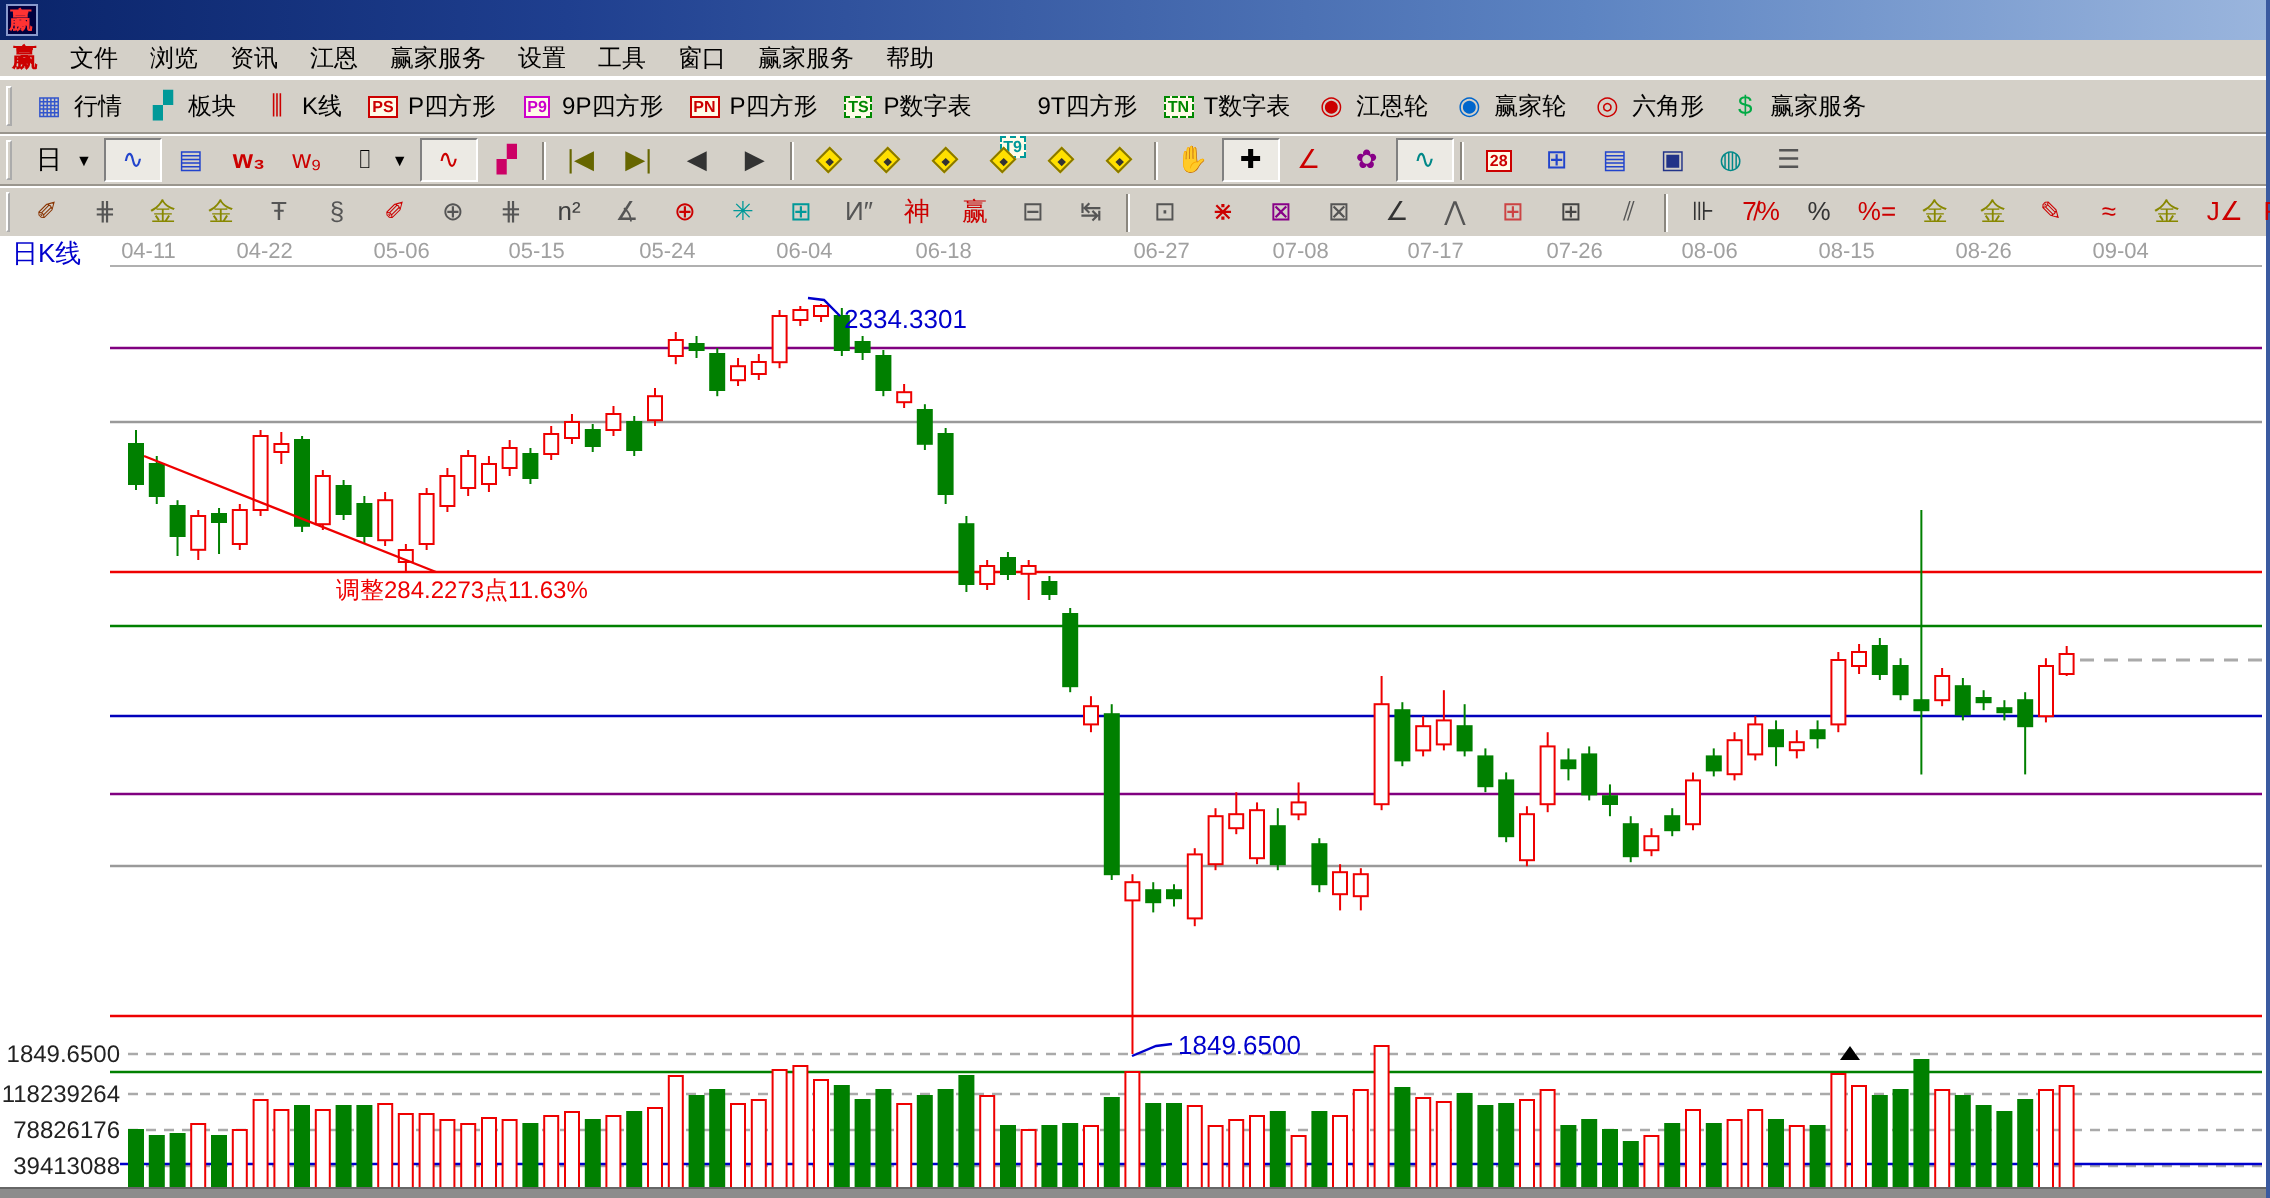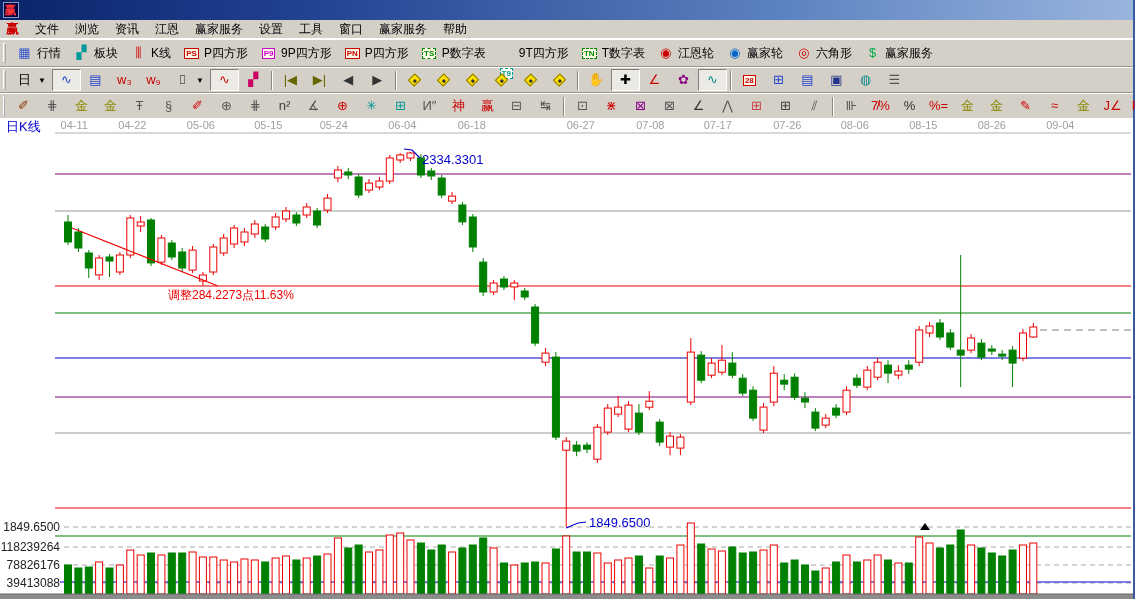--- a/index.html
+++ b/index.html
@@ -125,21 +125,21 @@
         <span class="icon16" style="color: rgb(0, 0, 0);">日</span>
         <span class="dd-arrow">▼</span>
       </span>
       <span class="tbtn pressed">
         <span class="icon16" style="color: rgb(34, 68, 204);">∿</span>
       </span>
       <span class="tbtn">
         <span class="icon16" style="color: rgb(34, 68, 204);">▤</span>
       </span>
       <span class="tbtn">
-        <span class="icon16" style="color: rgb(204, 0, 0);">w₃</span>
+        <span class="icon16" style="color: rgb(204, 0, 0); font-weight: bold;">w₃</span>
       </span>
       <span class="tbtn">
         <span class="icon16" style="color: rgb(204, 0, 0);">w₉</span>
       </span>
       <span class="tbtn">
         <span class="icon16" style="color: rgb(0, 0, 0);">⌷</span>
         <span class="dd-arrow">▼</span>
       </span>
       <span class="tbtn pressed">
         <span class="icon16" style="color: rgb(204, 0, 0);">∿</span>

